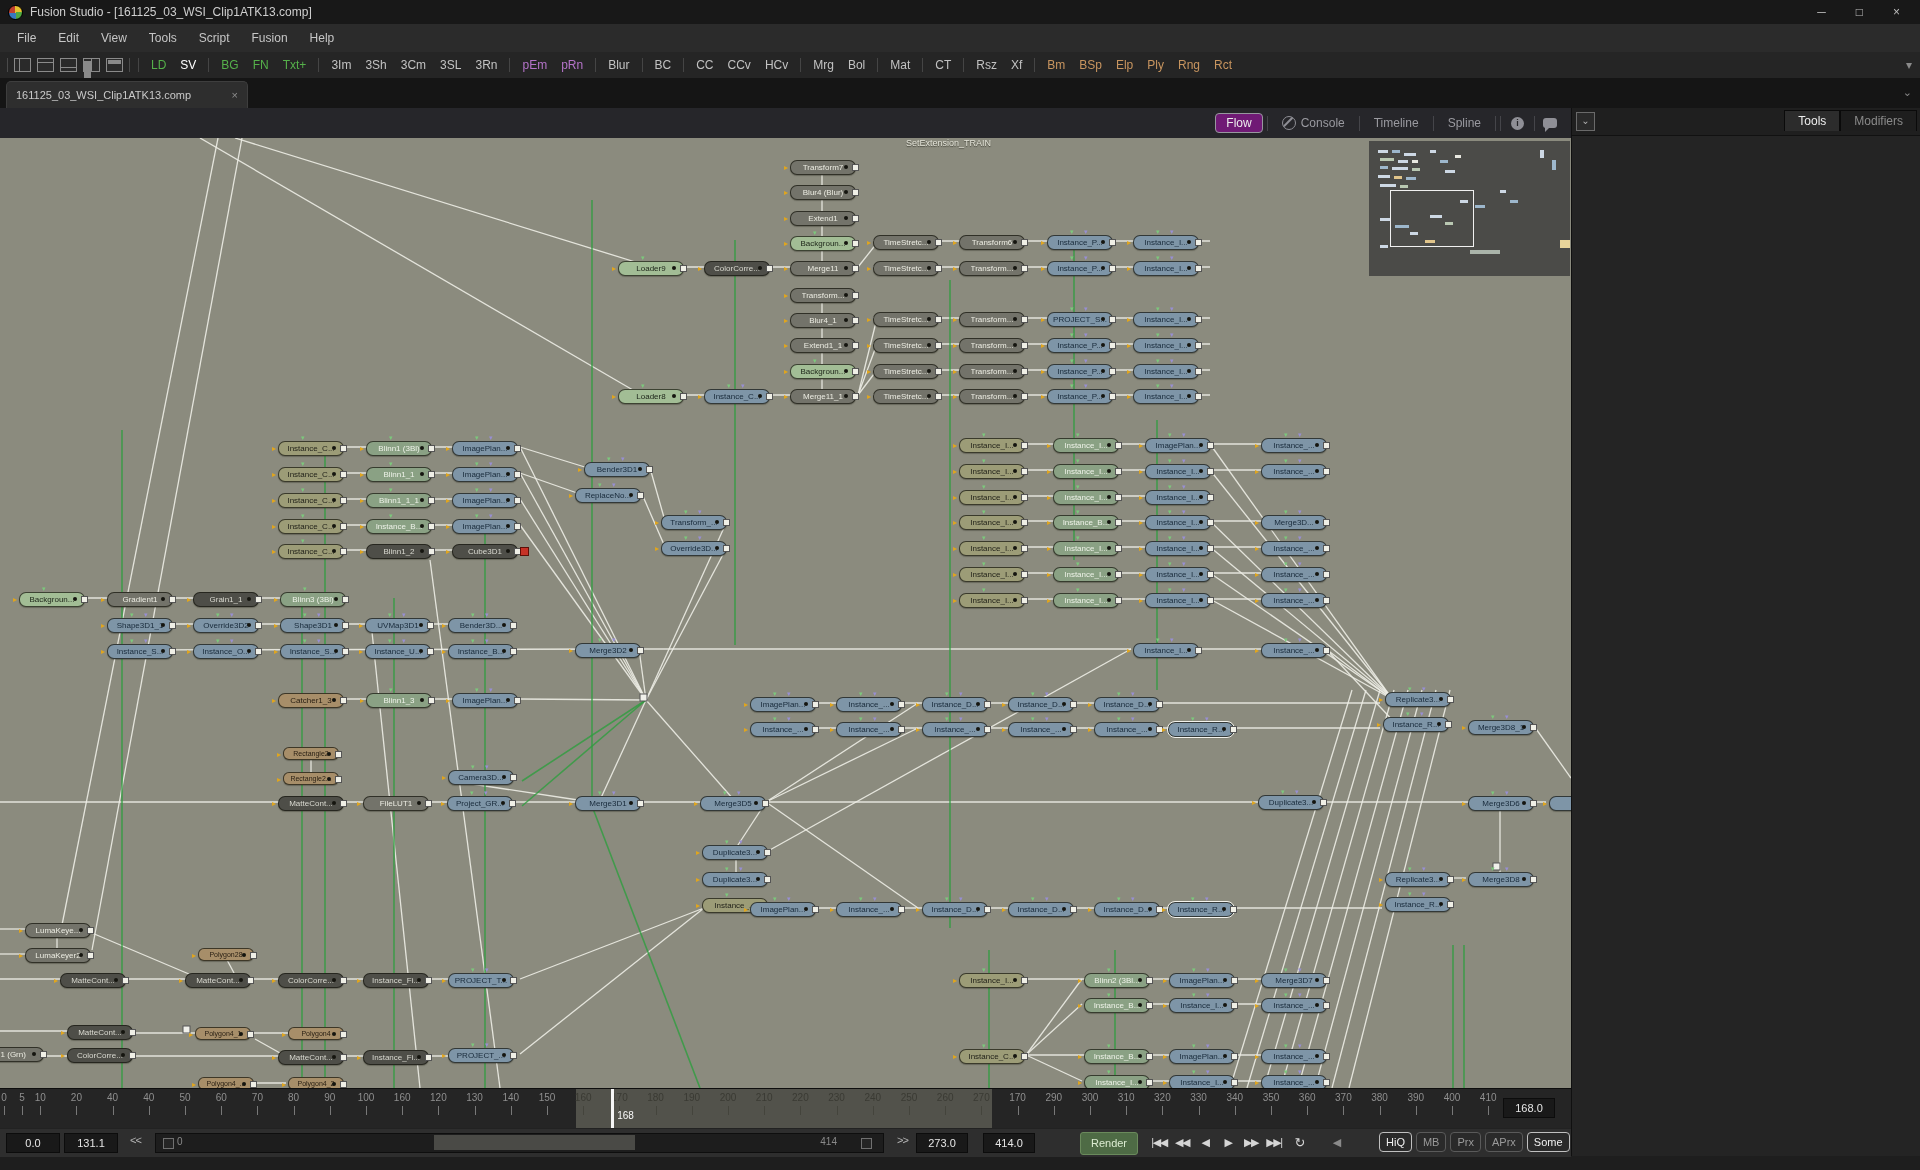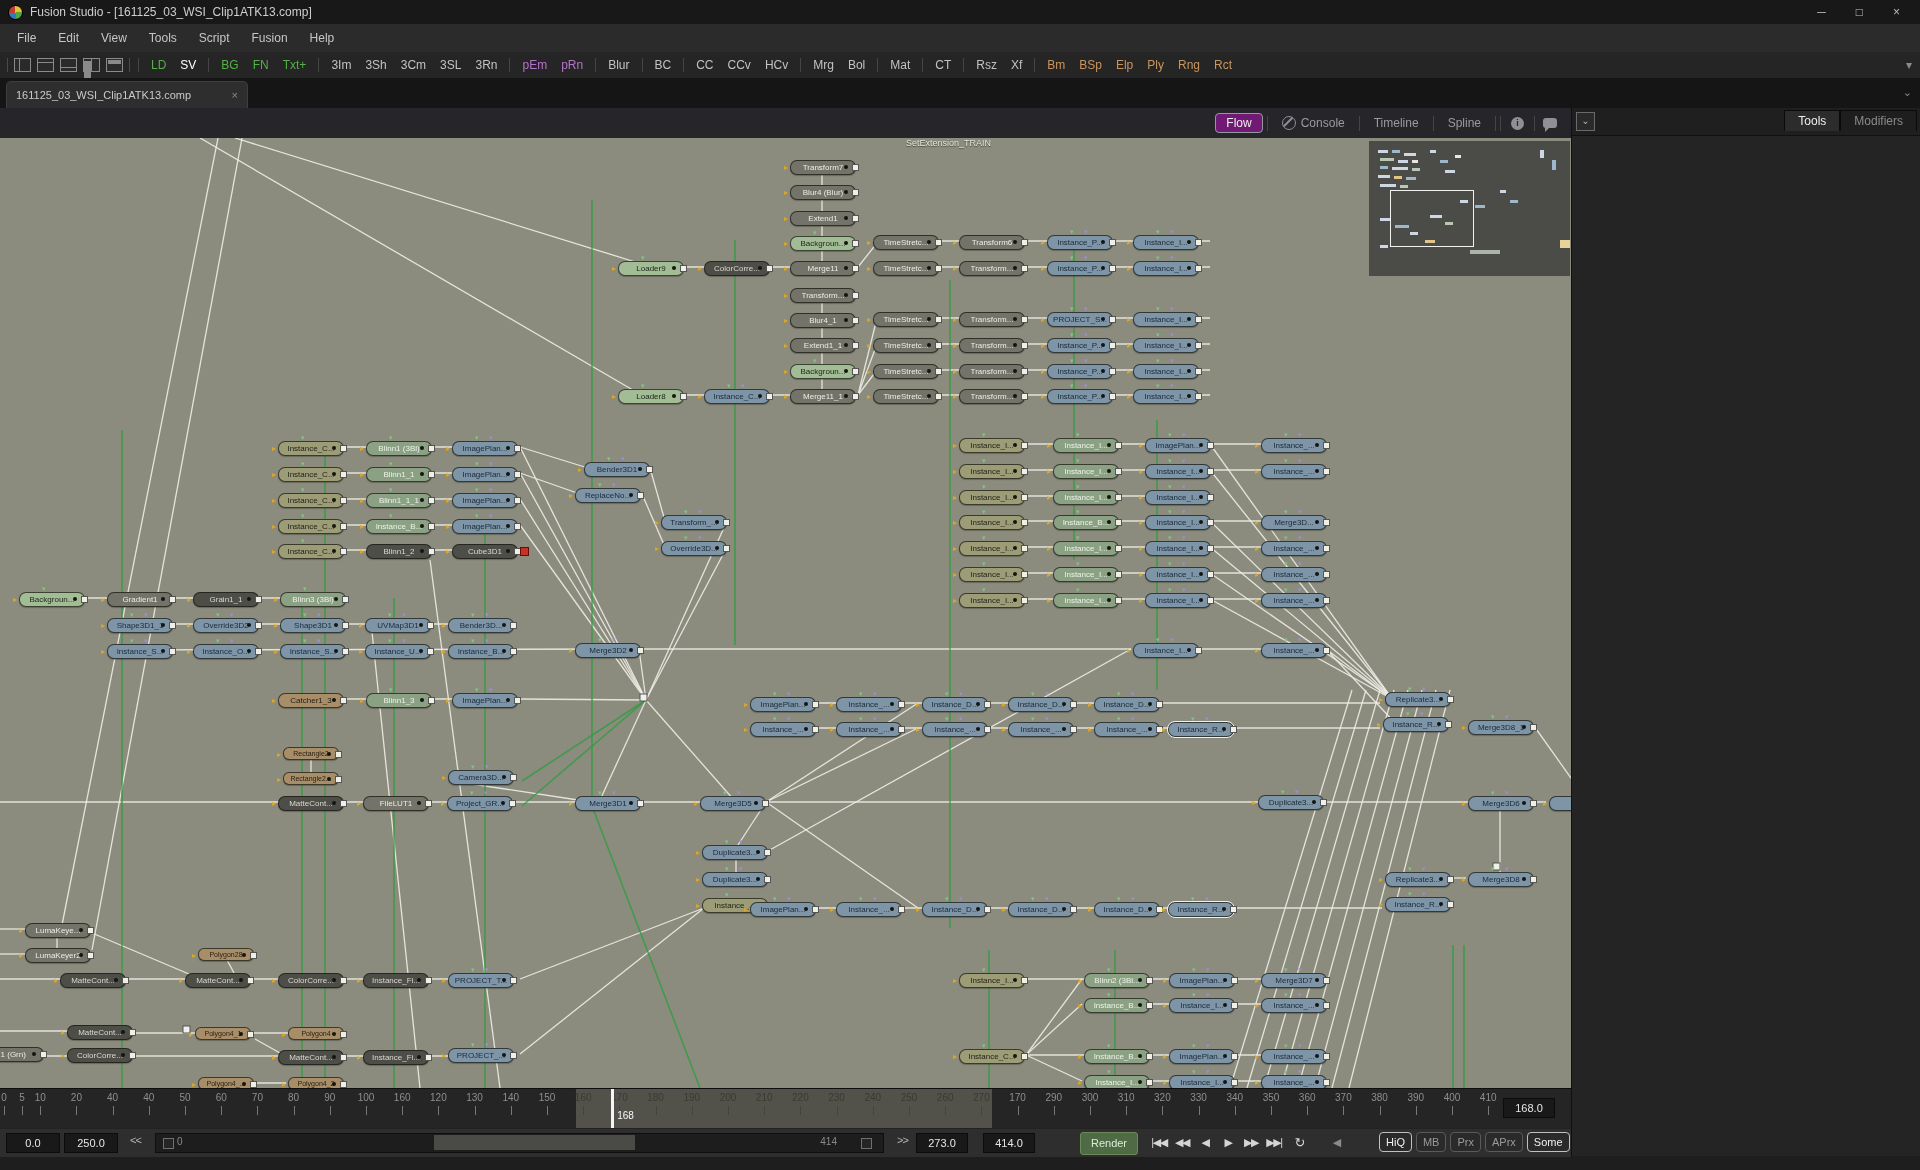--- a/index.html
+++ b/index.html
@@ -664,21 +664,21 @@
       <div class="rtick" style="left: 1452px;"></div>
       <div class="rnum" style="left: 1488.2px;">410</div>
       <div class="rtick" style="left: 1488.2px;"></div>
       <div class="phead" style="left: 611.16px;"></div>
       <div class="phlbl" style="left: 617.16px;">168</div>
       <div class="field" style="left: 1503px; top: 9px; width: 50px; height: 18px;">168.0</div>
     </div>
 
   <div class="controls">
     <div class="field" style="left:6px;top:4px;width:52px;height:18px;">0.0</div>
-    <div class="field" style="left:64px;top:4px;width:52px;height:18px;">250.0</div>
+    <div class="field" style="left:64px;top:4px;width:52px;height:18px;">131.1</div>
     <div class="arr" style="left:130px;">&lt;&lt;</div>
     <div class="slider">
       <div class="fill"></div>
       <div class="cb" style="left:7px;"></div>
       <div class="snum" style="left:21px;">0</div>
       <div class="snum" style="right:46px;">414</div>
       <div class="cb" style="right:11px;"></div>
     </div>
     <div class="arr" style="left:897px;">&gt;&gt;</div>
     <div class="field" style="left:916px;top:4px;width:50px;height:18px;">273.0</div>

